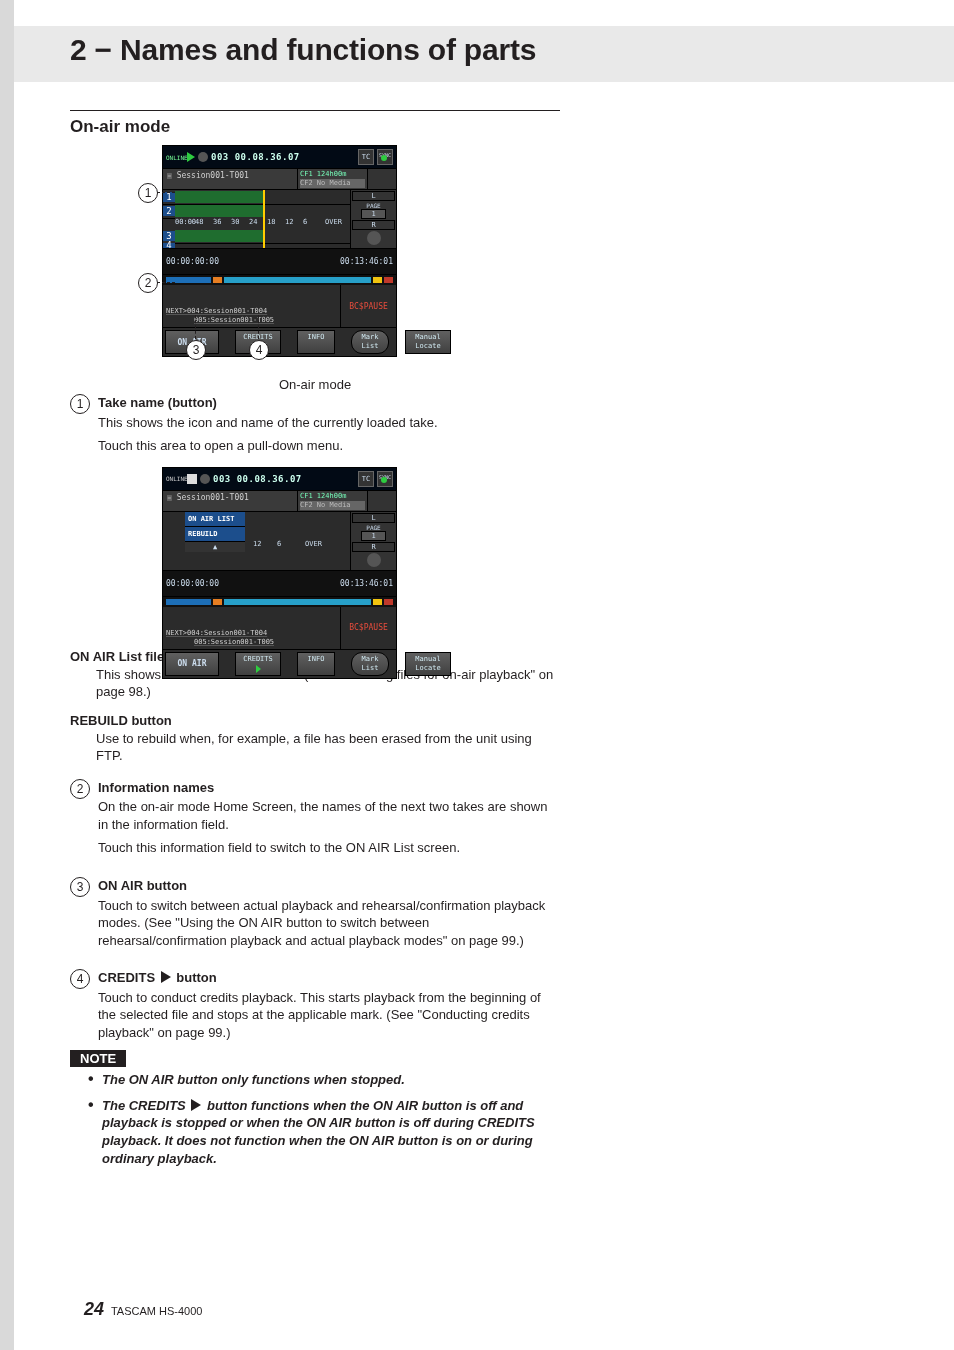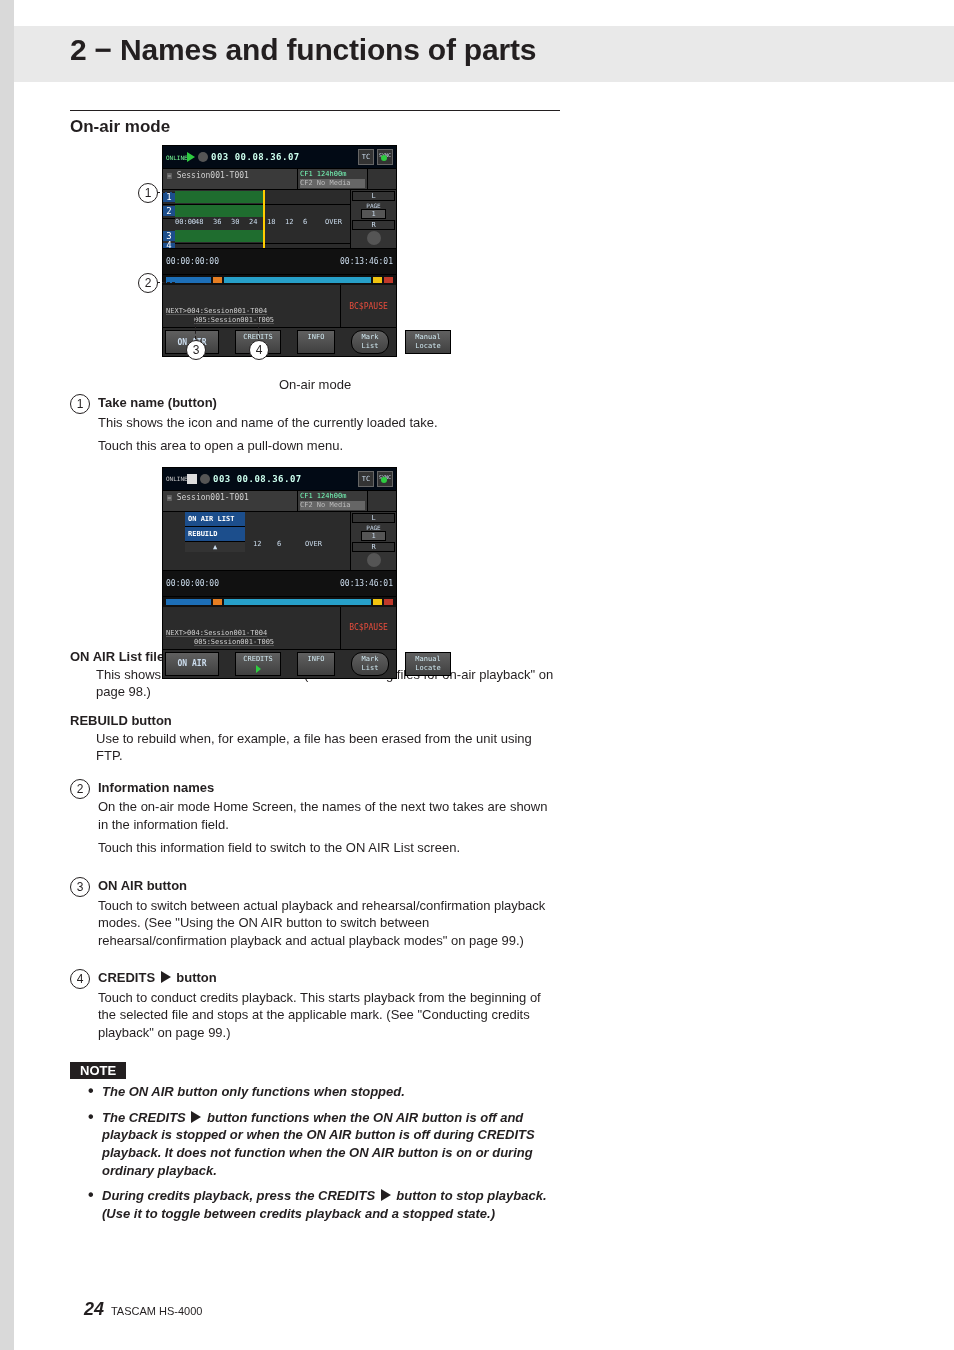--- a/index.html
+++ b/index.html
@@ -385,21 +385,21 @@
   .play-tri-inline {
     display: inline-block;
     width: 0; height: 0;
     border-left: 10px solid #231f20;
     border-top: 6px solid transparent;
     border-bottom: 6px solid transparent;
     vertical-align: -1px;
     margin: 0 2px;
   }
   .note-box {
-    margin-top: 14px;
+    margin-top: 2px;
   }
   .note-label {
     display: inline-block;
     background: #231f20;
     color: #fff;
     font-weight: 700;
     font-size: 13px;
     padding: 1px 10px;
     margin-bottom: 4px;
   }
@@ -689,23 +689,20 @@
       </div>
     </div>
 
     <div class="note-box">
       <div class="note-label">NOTE</div>
       <ul>
         <li>The ON AIR button only functions when stopped.</li>
         <li>
           <span>The CREDITS </span><span class="play-tri-inline"></span><span> button functions when the ON AIR button is off and playback is stopped or when the ON AIR button is off during CREDITS playback. It does not function when the ON AIR button is on or during ordinary playback.</span>
         </li>
-        <li>
-          <span>During credits playback, press the CREDITS </span><span class="play-tri-inline"></span><span> button to stop playback. (Use it to toggle between credits playback and a stopped state.)</span>
-        </li>
       </ul>
     </div>
 
   </div>
 
   <div class="footer">
     <span class="pg">24</span>
     <span>TASCAM  HS-4000</span>
   </div>
 

